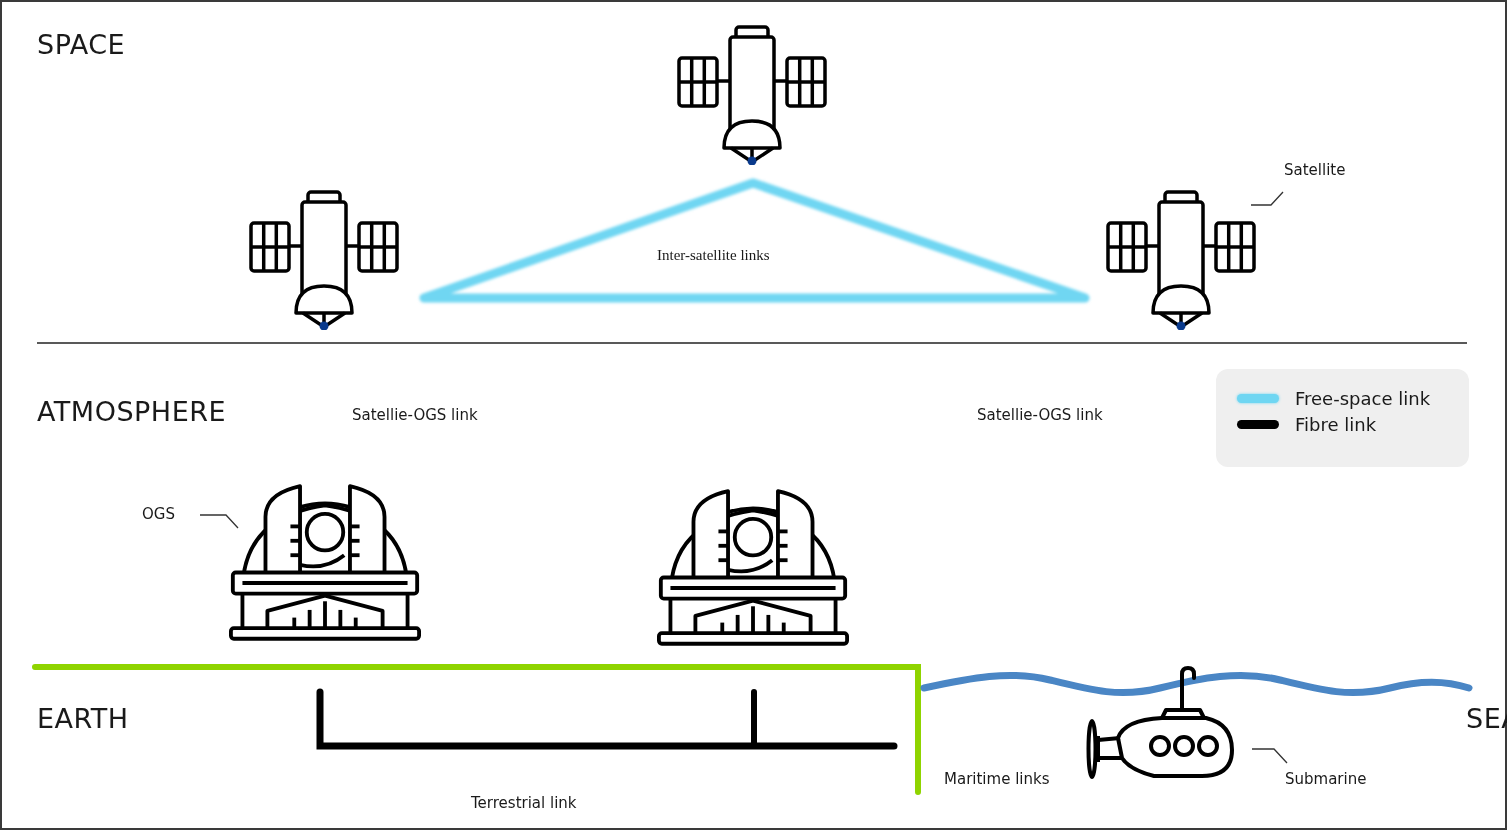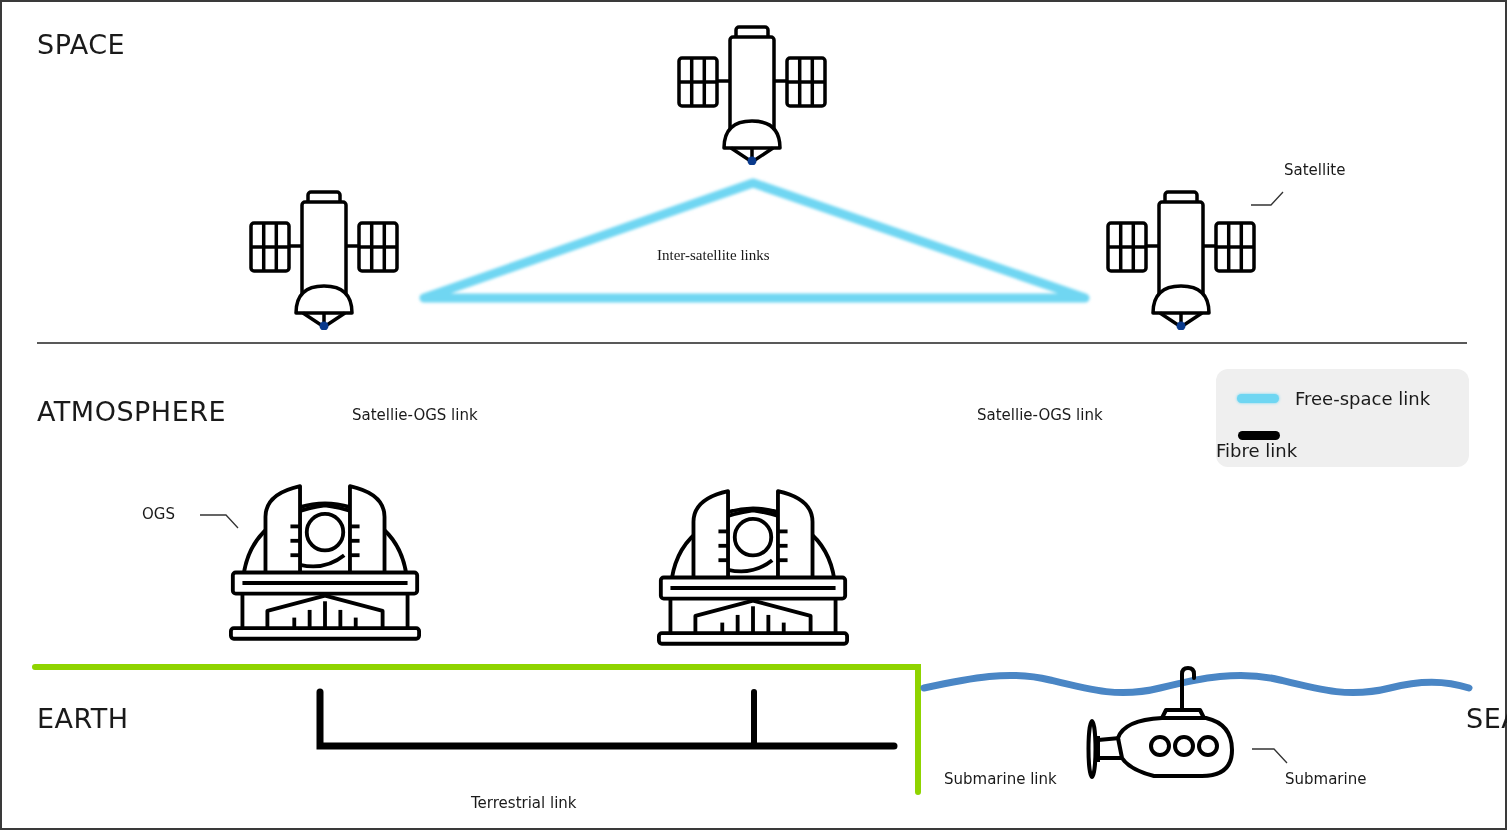--- a/index.html
+++ b/index.html
@@ -116,25 +116,25 @@
 <div class="lbl zone" style="left:37px; top:373px;margin-top:23px;">ATMOSPHERE</div>
 <div class="lbl zone" style="left:37px; top:703px;">EARTH</div>
 <div class="lbl zone" style="left:1421px; top:703px;margin-left:45px;">SEA</div>
 
 <div class="lbl cap" style="left:1284px; top:161px;">Satellite</div>
 <div class="lbl cap" style="left:657px; top:247px;font-family:Liberation Serif, serif;">Inter-satellite links</div>
 <div class="lbl cap" style="left:352px; top:406px;">Satellie-OGS link</div>
 <div class="lbl cap" style="left:977px; top:406px;">Satellie-OGS link</div>
 <div class="lbl cap" style="left:142px; top:505px;text-align:right;">OGS</div>
 <div class="lbl cap" style="left:471px; top:770px;margin-top:24px;">Terrestrial link</div>
-<div class="lbl cap" style="left:944px; top:770px;">Submarine link</div>
+<div class="lbl cap" style="left:944px; top:770px;">Maritime links</div>
 <div class="lbl cap" style="left:1285px; top:770px;">Submarine</div>
 
 <div id="legend">
   <div class="legend-row" style="top:14px;">
     <span class="legend-swatch" style="background:#6fd6f2; box-shadow:0 0 3px #6fd6f2;"></span>
     <span class="legend-text">Free-space link</span>
   </div>
-  <div class="legend-row" style="top:62px;flex-direction:column;">
+  <div class="legend-row" style="top:40px;">
     <span class="legend-swatch" style="background:#000;"></span>
     <span class="legend-text">Fibre link</span>
   </div>
 </div>
 
 </body></html>

